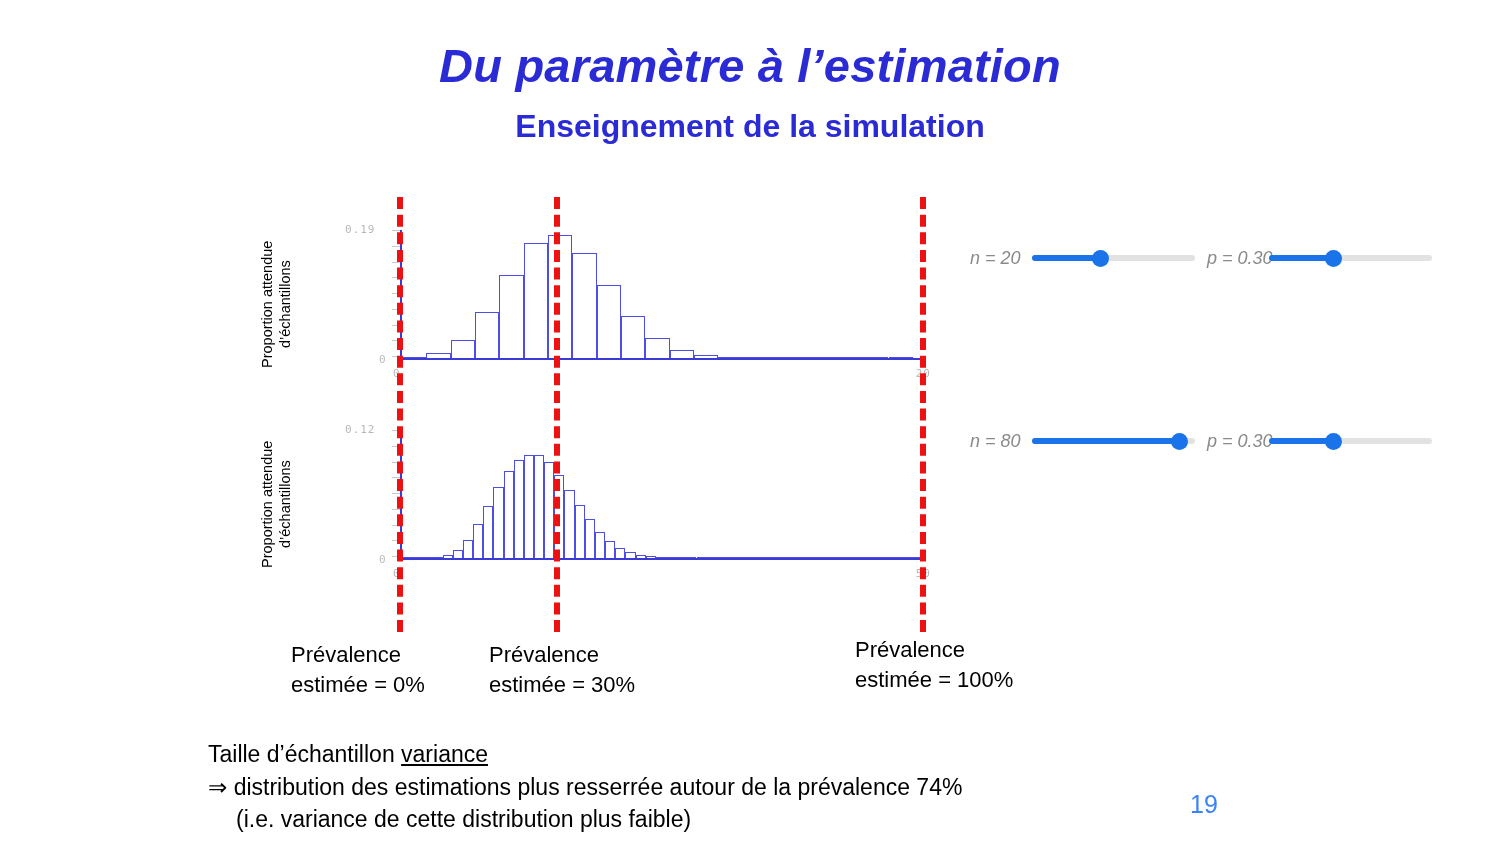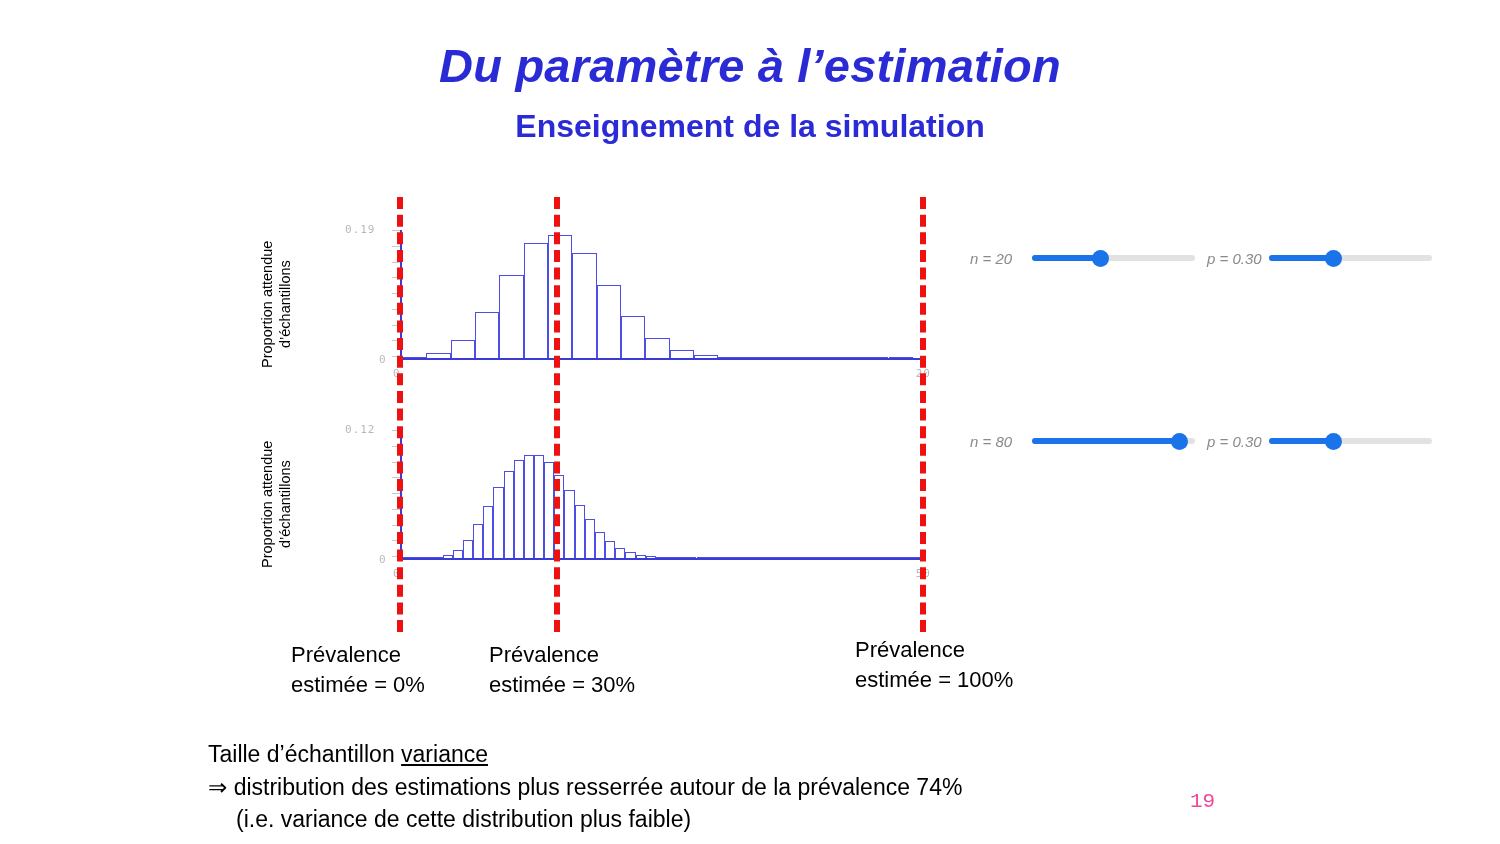--- a/index.html
+++ b/index.html
@@ -159,21 +159,21 @@
   .slider-row {
     position: absolute;
     display: flex;
     align-items: center;
     gap: 0px;
   }
   .row-1 { left: 970px; top: 235px; }
   .row-2 { left: 970px; top: 418px; }
 
   .slider-label {
-    font-size: 15px;
+    font-size: 18px;
     color: #8a8a8a;
     font-style: italic;
     width: 62px;
     white-space: nowrap;
   }
   .slider {
     position: relative;
     width: 163px;
     height: 22px;
     margin-right: 12px;
@@ -214,23 +214,22 @@
     width: 1000px;
   }
   .bottom-text .u { text-decoration: underline; }
   .bottom-text .l2 { display: block; }
   .bottom-text .l3 { display: block; padding-left: 28px; }
 
   .page-num {
     position: absolute;
     left: 1190px;
     top: 778px;
-    font-size: 21px;
-    color: #ec4899;
-    font-family: Liberation Mono, monospace;
+    font-size: 25px;
+    color: #3b82f6;
   }
 </style>
 </head>
 <body>
 
 <div class="slide">
 
   <div class="title-main">Du paramètre à l’estimation</div>
   <div class="title-sub">Enseignement de la simulation</div>
 

